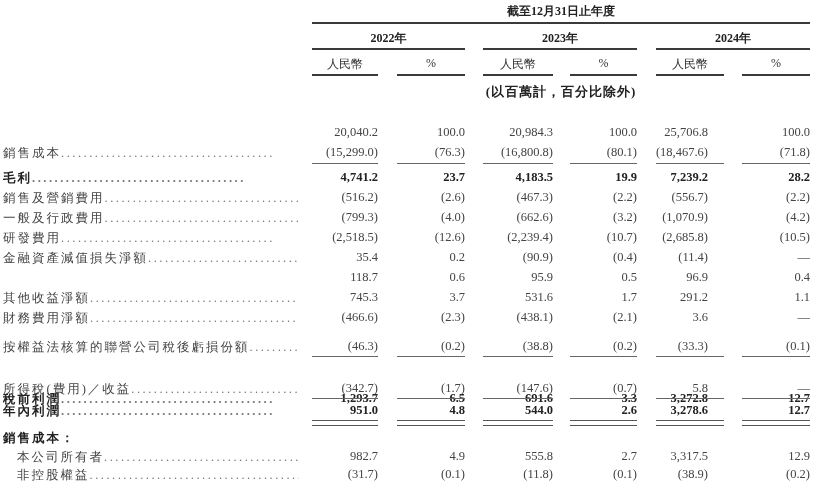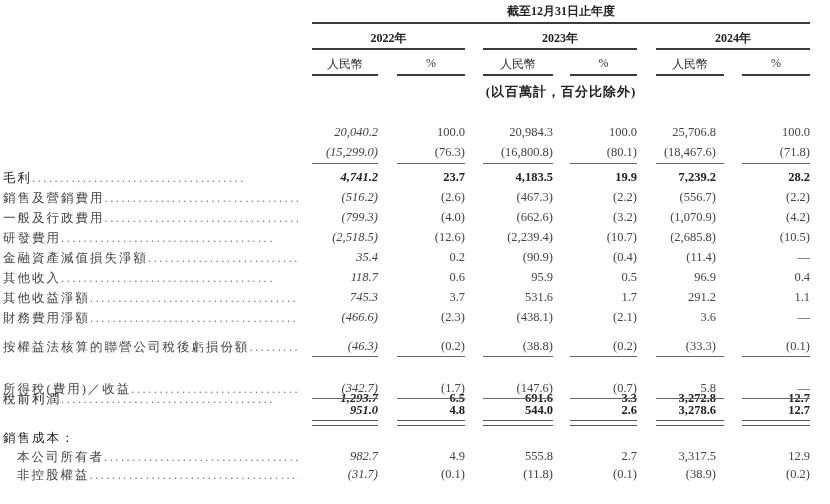--- a/index.html
+++ b/index.html
@@ -11,28 +11,28 @@
   .abs { position: absolute; }
   .hdr-title { top: 3px; left: 312px; width: 498px; text-align: center; font-size: 12px; font-weight: bold; color: #222; }
   .hline { position: absolute; height: 2px; background: #3a3a3a; }
   .year { font-size: 12px; font-weight: bold; color: #222; text-align: center; }
   .sub { font-size: 12px; color: #333; text-align: center; }
   .unit { top: 83px; left: 312px; width: 498px; text-align: center; font-size: 13px; font-weight: bold; color: #222; letter-spacing: 1px; }
   .row { position: absolute; left: 0; width: 830px; height: 17px; font-size: 12.5px; }
   .label { position: absolute; left: 3px; white-space: nowrap; overflow: hidden; width: 296px; letter-spacing: 2px; color: #444; }
   .label.indent { left: 17px; width: 282px; }
   .label .dots { letter-spacing: 2.5px; color: #777; }
-  .label.bold { font-weight: normal; color: #222; }
+  .label.bold { font-weight: bold; color: #222; }
   .num { position: absolute; text-align: right; white-space: nowrap; color: #444; }
   .num.bold { font-weight: bold; color: #222; }
-  .c0 { right: 452px; font-style: italic; } 
+  .c0 { right: 452px; } 
   .c1 { right: 365px; } 
   .c2 { right: 277px; } 
   .c3 { right: 193px; } 
-  .c4 { right: 114px; } 
+  .c4 { right: 122px; } 
   .c5 { right: 20px; }  
   .seg { position: absolute; height: 1px; background: #666; }
   .dbl { position: absolute; height: 4px; border-top: 1px solid #555; border-bottom: 1px solid #555; }
 </style>
 </head>
 <body>
 
 <div class="abs hdr-title">截至12月31日止年度</div>
 <div class="hline" style="top:22px;left:312px;width:498px;"></div>
 
@@ -63,20 +63,21 @@
 <div id="rows">
     <div class="row" style="top: 125px;">
       <div class="num c0">20,040.2</div>
       <div class="num c1">100.0</div>
       <div class="num c2">20,984.3</div>
       <div class="num c3">100.0</div>
       <div class="num c4">25,706.8</div>
       <div class="num c5">100.0</div>
     </div>
     <div class="row" style="top: 145px;">
+      <div class="label"><span>銷售成本</span><span class="dots">......................................</span></div>
       <div class="num c0">(15,299.0)</div>
       <div class="num c1">(76.3)</div>
       <div class="num c2">(16,800.8)</div>
       <div class="num c3">(80.1)</div>
       <div class="num c4">(18,467.6)</div>
       <div class="num c5">(71.8)</div>
     </div>
     <div class="row" style="top: 170px;">
       <div class="label bold"><span>毛利</span><span class="dots">......................................</span></div>
       <div class="num c0 bold">4,741.2</div>
@@ -116,21 +117,20 @@
     <div class="row" style="top: 250px;">
       <div class="label"><span>金融資產減值損失淨額</span><span class="dots">......................................</span></div>
       <div class="num c0">35.4</div>
       <div class="num c1">0.2</div>
       <div class="num c2">(90.9)</div>
       <div class="num c3">(0.4)</div>
       <div class="num c4">(11.4)</div>
       <div class="num c5">—</div>
     </div>
     <div class="row" style="top: 270px;">
-      <div class="label"><span>其他收入</span><span class="dots">......................................</span></div>
       <div class="num c0">118.7</div>
       <div class="num c1">0.6</div>
       <div class="num c2">95.9</div>
       <div class="num c3">0.5</div>
       <div class="num c4">96.9</div>
       <div class="num c5">0.4</div>
     </div>
     <div class="row" style="top: 290px;">
       <div class="label"><span>其他收益淨額</span><span class="dots">......................................</span></div>
       <div class="num c0">745.3</div>
@@ -170,20 +170,21 @@
     <div class="row" style="top: 381px;">
       <div class="label"><span>所得稅(費用)／收益</span><span class="dots">......................................</span></div>
       <div class="num c0">(342.7)</div>
       <div class="num c1">(1.7)</div>
       <div class="num c2">(147.6)</div>
       <div class="num c3">(0.7)</div>
       <div class="num c4">5.8</div>
       <div class="num c5">—</div>
     </div>
     <div class="row" style="top: 403px;">
+      <div class="label bold"><span>年內利潤</span><span class="dots">......................................</span></div>
       <div class="num c0 bold">951.0</div>
       <div class="num c1 bold">4.8</div>
       <div class="num c2 bold">544.0</div>
       <div class="num c3 bold">2.6</div>
       <div class="num c4 bold">3,278.6</div>
       <div class="num c5 bold">12.7</div>
     </div>
     <div class="row" style="top: 430px;">
       <div class="label bold"><span>銷售成本：</span></div>
     </div>

